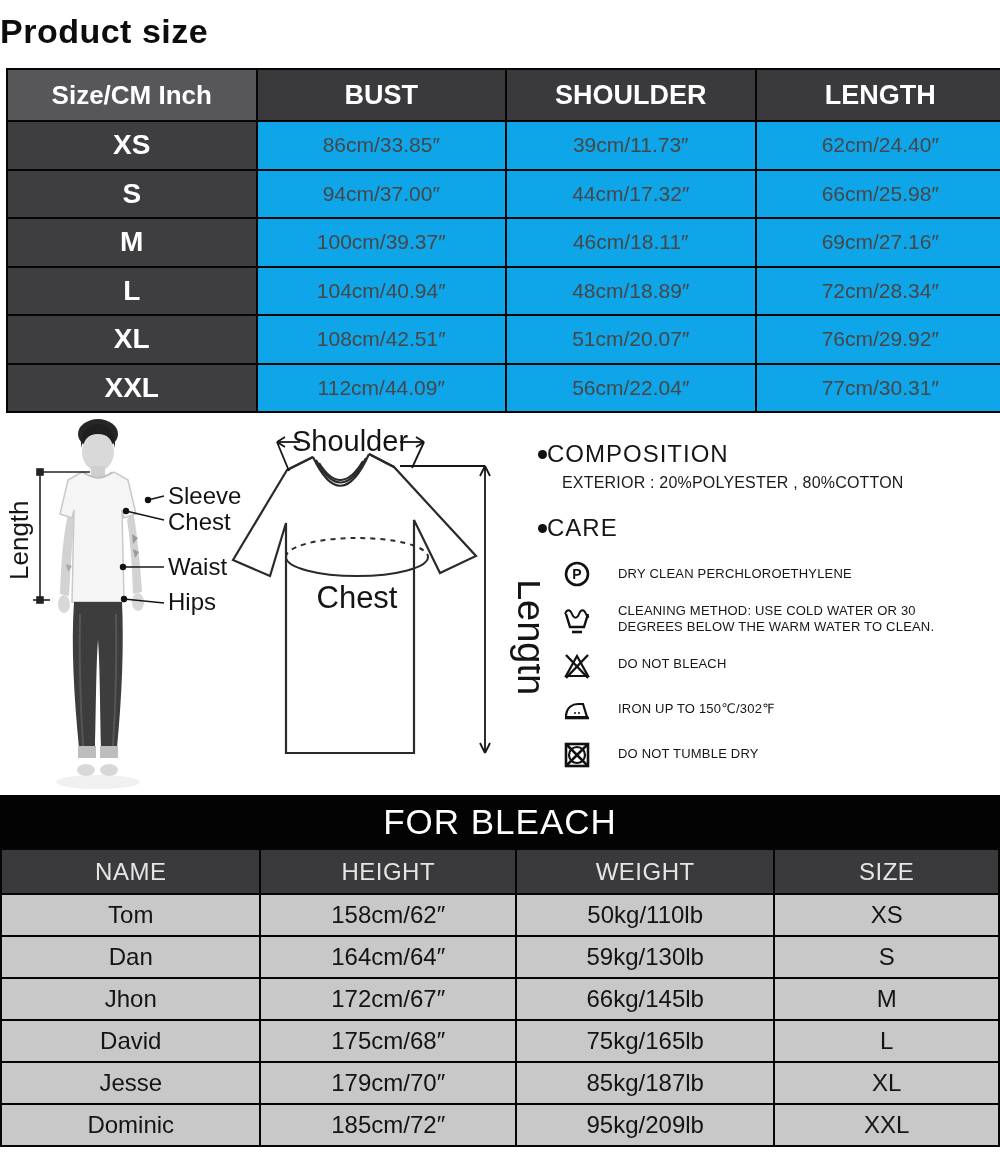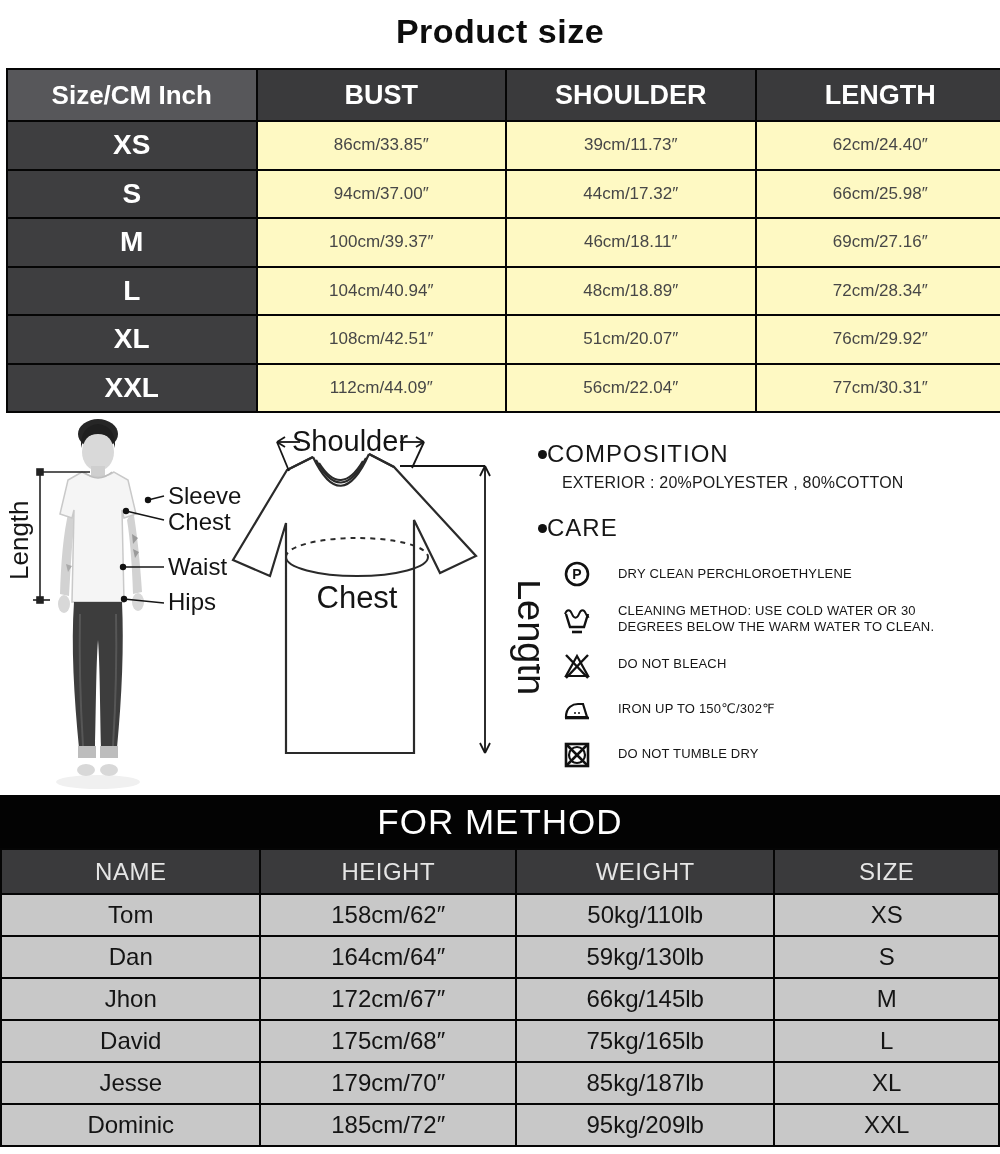--- a/index.html
+++ b/index.html
@@ -1,31 +1,31 @@
 <!DOCTYPE html>
 <html><head>
 <meta charset="utf-8">
 <style>
   html,body{margin:0;padding:0;background:#fff;}
   #page{position:relative;width:1000px;height:1154px;background:#fff;overflow:hidden;
         font-family:"Liberation Sans","DejaVu Sans",sans-serif;color:#111;}
 
   
-  .page-title{position:absolute;top:12px;left:0;width:100%;text-align:center;
+  .page-title{position:absolute;top:12px;left:0;width:100%;text-align:left;
               font-size:34px;font-weight:700;letter-spacing:.5px;color:#0d0d0d;}
 
   
   .size-table{position:absolute;top:68px;left:6px;width:1000px;height:345px;
               border-collapse:collapse;table-layout:fixed;}
   .size-table col{width:25%;}
   .size-table th,.size-table td{border:2px solid #050505;text-align:center;vertical-align:middle;padding:0;}
   .size-table thead th{background:#3a3a3c;color:#fff;font-size:27px;font-weight:700;height:50px;}
   .size-table thead th.first{background:#57575a;font-size:26px;}
   .size-table td.size-cell{background:#3e3e40;color:#fff;font-weight:700;font-size:28px;}
-  .size-table td.val-cell{background:#fef9c3;color:#474747;font-size:17px;font-weight:400;}
+  .size-table td.val-cell{background:#0ea5e9;color:#474747;font-size:21px;font-weight:400;}
 
   
   .model-svg{position:absolute;left:8px;top:414px;}
   .tshirt-svg{position:absolute;left:228px;top:416px;}
 
   .care-panel{position:absolute;left:538px;top:440px;width:452px;}
   .bullet-row{display:flex;align-items:center;}
   .bullet{width:9px;height:9px;border-radius:50%;background:#111;flex:0 0 auto;}
   .section-title{font-size:24px;letter-spacing:1px;color:#161616;}
   .comp-detail{margin:6px 0 22px 24px;font-size:16px;letter-spacing:.2px;color:#1b1b1b;}
@@ -261,21 +261,21 @@
             <line x1="3" y1="3" x2="25" y2="25" stroke="#111" stroke-width="2.6"></line>
             <line x1="25" y1="3" x2="3" y2="25" stroke="#111" stroke-width="2.6"></line>
           </svg>
         </span>
         <span class="care-label">DO NOT TUMBLE DRY</span>
       </div>
     </div>
   </div>
 
   <div class="example-banner">
-    <span>FOR METHOD</span>
+    <span>FOR BLEACH</span>
   </div>
 
   <table class="example-table">
     <colgroup>
         <col class="col-name">
         <col class="col-height">
         <col class="col-weight">
         <col class="col-size">
       </colgroup>
     <thead>

